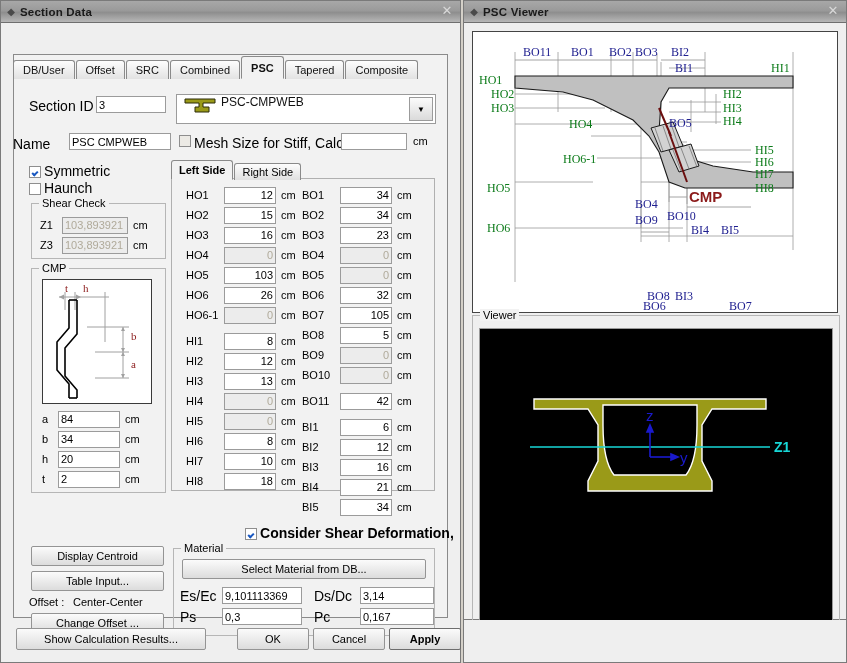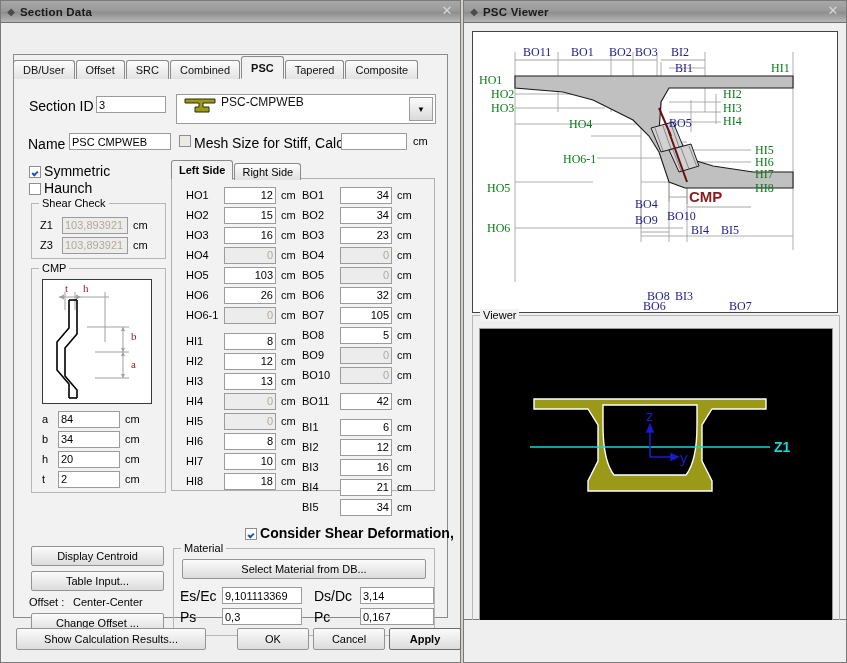--- a/index.html
+++ b/index.html
@@ -82,21 +82,21 @@
     position:absolute;left:175px;top:71px;width:260px;height:30px;
     border:1px solid #9b9b9b;background:#fff;box-sizing:border-box;display:flex;align-items:flex-start;
   }
   #combo .cicon{width:34px;height:22px;margin:0 4px 0 6px;position:relative;}
   #combo .ctext{font-size:12px;color:#111;}
   #combo .carrow{
     position:absolute;right:2px;top:2px;bottom:2px;width:24px;
     background:linear-gradient(to bottom,#fbfbfb,#dadada);border:1px solid #9b9b9b;
     box-sizing:border-box;display:flex;align-items:center;justify-content:center;font-size:8px;
   }
-  #nameLbl{position:absolute;left:12px;top:113px;padding-left:15px;}
+  #nameLbl{position:absolute;left:12px;top:113px;}
   #nameInp{position:absolute;left:68px;top:110px;width:102px;}
   #meshChk{position:absolute;left:178px;top:112px;}
   #meshLbl{position:absolute;left:193px;top:112px;}
   #meshInp{position:absolute;left:340px;top:110px;width:66px;}
   #meshUnit{position:absolute;left:412px;top:112px;}
 
   #symRow{position:absolute;left:28px;top:140px;}
   #hauRow{position:absolute;left:28px;top:157px;text-align:right;}
 
   #shearBox{left:30px;top:180px;width:135px;height:56px;}

